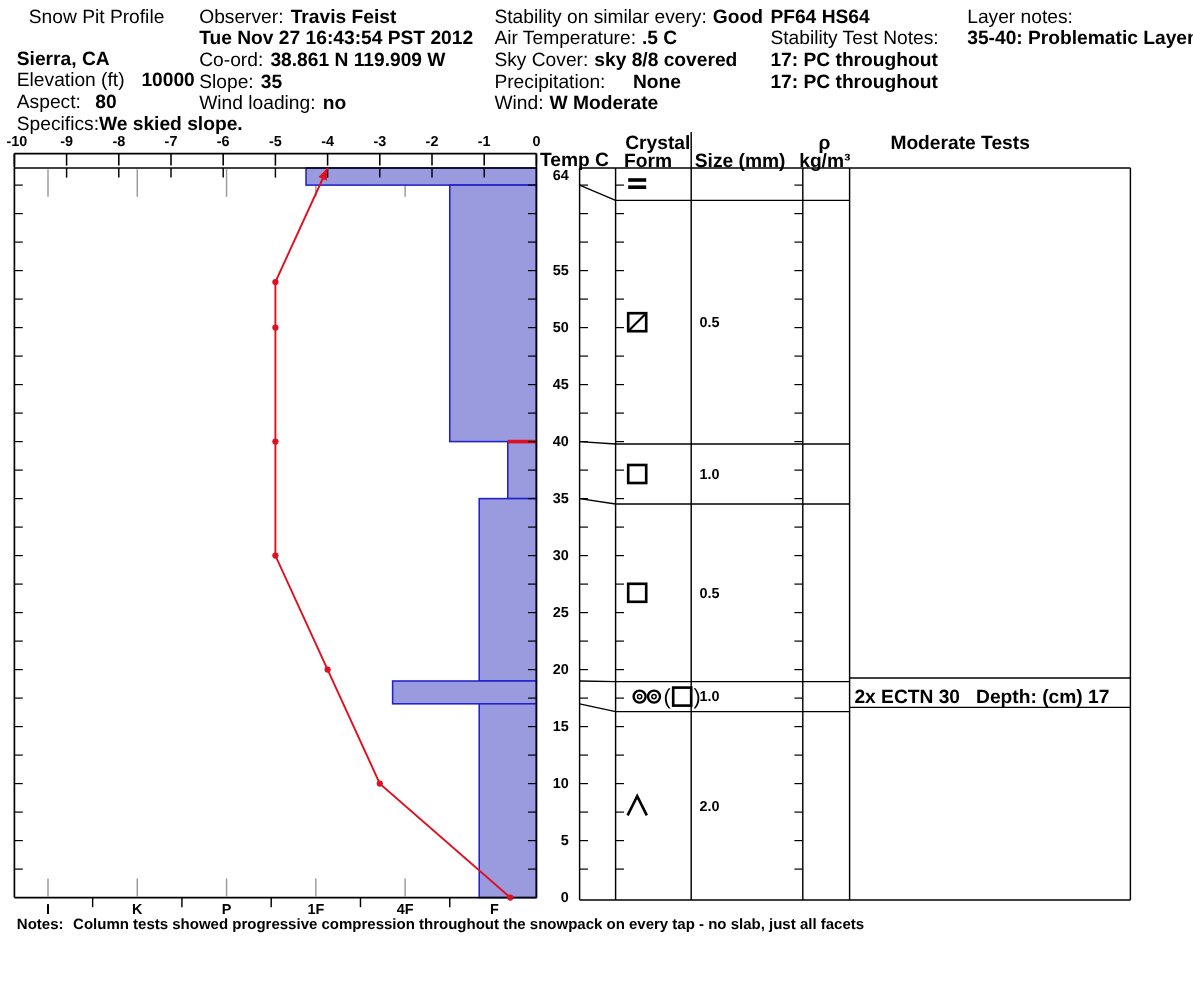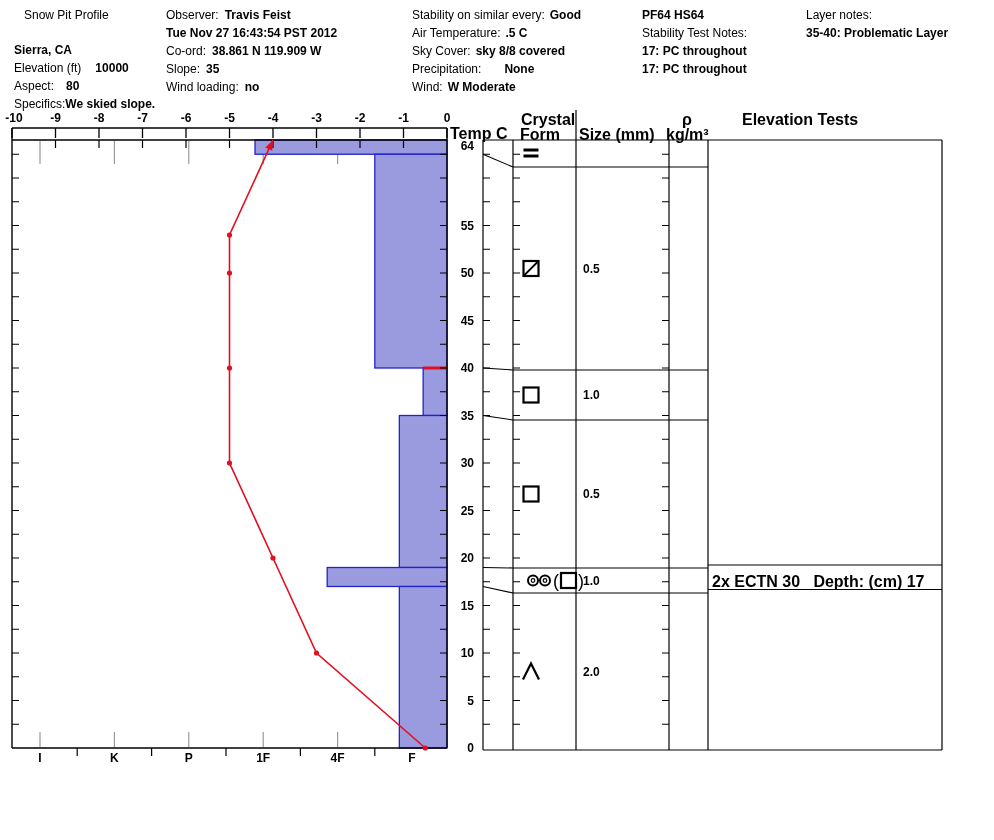--- a/index.html
+++ b/index.html
@@ -1,18 +1,18 @@
 <!DOCTYPE html>
 <html><head>
 <meta charset="utf-8">
 <style>
   html,body{margin:0;padding:0;background:#fff;}
   #page{position:relative;width:994px;height:840px;background:#ffffff;
         font-family:"Liberation Sans",sans-serif;color:#000;overflow:hidden;}
-  .hf{position:absolute;font-size:12px;line-height:14px;white-space:pre;}
+  .hf{position:absolute;font-size:16px;line-height:14px;white-space:pre;}
   .lbl{font-weight:normal;}
   .val{font-weight:bold;text-align:right;}
   .hdr{position:absolute;font-size:16px;font-weight:bold;white-space:pre;}
   #chart-svg{position:absolute;left:0;top:0;}
   #notes-line{position:absolute;left:14px;top:763px;font-size:12.5px;font-weight:bold;white-space:pre;}
 </style>
 </head>
 <body>
 <div id="page">
 
@@ -41,21 +41,21 @@
 
 <div class="hf" style="left:806px;top:8px"><span class="lbl">Layer notes:</span></div>
 <div class="hf" style="left:806px;top:26px"><span class="val">35-40: Problematic Layer</span></div>
 
 <div class="hdr" style="left:450px;top:125px">Temp C</div>
 <div class="hdr" style="left:521px;top:111px">Crystal</div>
 <div class="hdr" style="left:520px;top:126px">Form</div>
 <div class="hdr" style="left:579px;top:126px">Size (mm)</div>
 <div class="hdr" style="left:682px;top:111px">ρ</div>
 <div class="hdr" style="left:666px;top:126px">kg/m³</div>
-<div class="hdr" style="left:742px;top:111px">Elevation Tests</div>
+<div class="hdr" style="left:742px;top:111px">Moderate Tests</div>
 <div class="hdr" style="left:712px;top:573px">2x ECTN 30   Depth: (cm) 17</div>
 
 <svg id="chart-svg" width="994" height="840">
       <line x1="40" y1="141" x2="40" y2="164" stroke="#999999" stroke-width="1.2"></line>
       <line x1="40" y1="732" x2="40" y2="747" stroke="#999999" stroke-width="1.2"></line>
       <line x1="114.4" y1="141" x2="114.4" y2="164" stroke="#999999" stroke-width="1.2"></line>
       <line x1="114.4" y1="732" x2="114.4" y2="747" stroke="#999999" stroke-width="1.2"></line>
       <line x1="188.8" y1="141" x2="188.8" y2="164" stroke="#999999" stroke-width="1.2"></line>
       <line x1="188.8" y1="732" x2="188.8" y2="747" stroke="#999999" stroke-width="1.2"></line>
       <line x1="263.20000000000005" y1="141" x2="263.20000000000005" y2="164" stroke="#999999" stroke-width="1.2"></line>
@@ -311,14 +311,15 @@
         <rect x="561" y="573" width="15" height="15" fill="none" stroke="#000" stroke-width="2.2"></rect>
         <text x="581" y="586.5" font-family="&quot;Liberation Sans&quot;,sans-serif" font-size="18" text-anchor="middle">)</text>
       </g>
       <text x="583" y="584.5" text-anchor="start" font-family="&quot;Liberation Sans&quot;,sans-serif" font-size="12" font-weight="bold" fill="#000">1.0</text>
       <g>
         <polyline points="523,679.5 531,663.5 539,679.5" fill="none" stroke="#000" stroke-width="2.2"></polyline>
       </g>
       <text x="583" y="675.5" text-anchor="start" font-family="&quot;Liberation Sans&quot;,sans-serif" font-size="12" font-weight="bold" fill="#000">2.0</text>
     </svg>
 
+<div id="notes-line"><span>Notes:</span><span style="margin-left:8px">Column tests showed progressive compression throughout the snowpack on every tap - no slab, just all facets</span></div>
 
 </div>
 
 </body></html>

